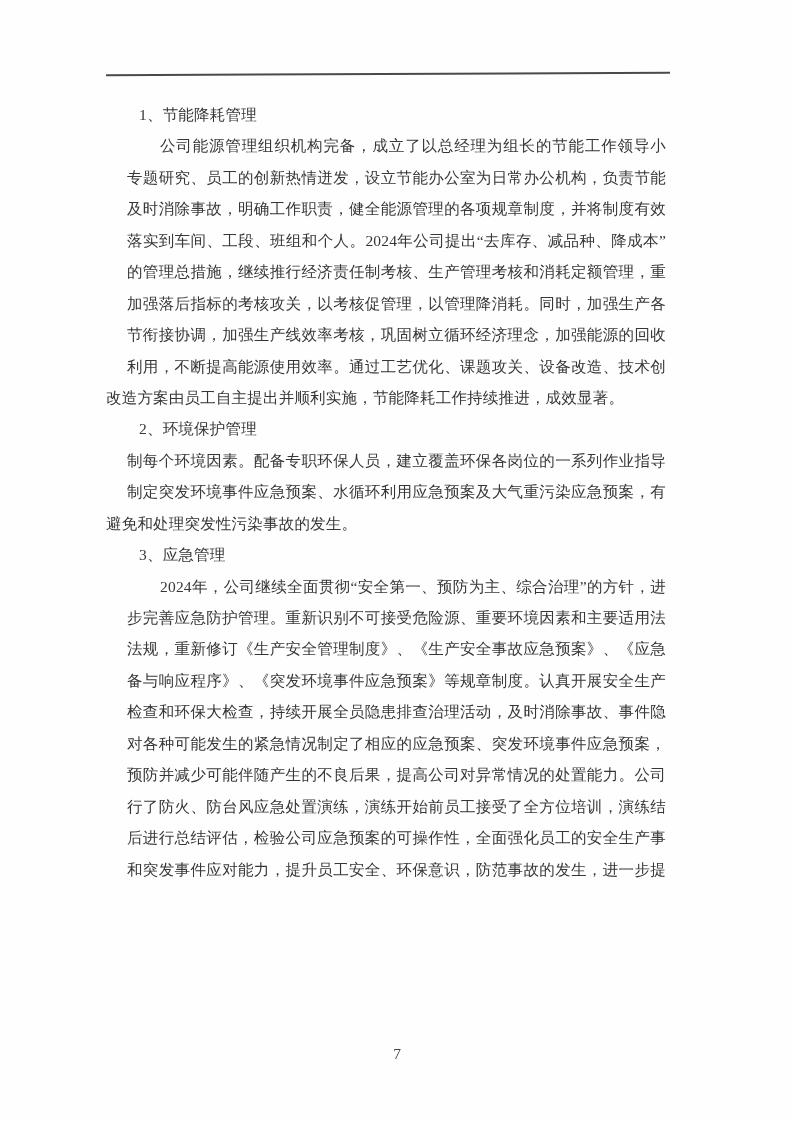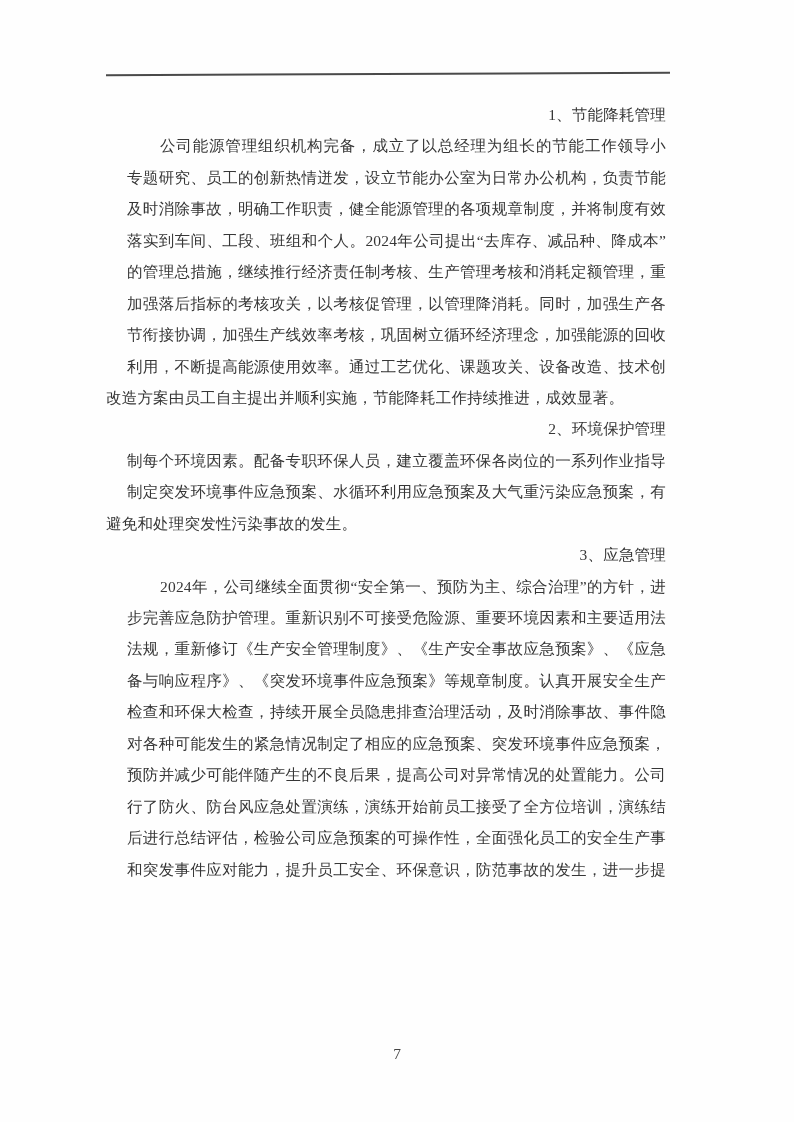--- a/index.html
+++ b/index.html
@@ -49,21 +49,20 @@
     text-align: justify;
     text-align-last: justify;
     overflow: hidden;
     margin-left: 21px;
   }
   .line.indent {
     text-indent: 33px;
   }
   .line.heading {
     text-indent: 33px;
-    text-align: right;
   }
   .page-number {
     position: absolute;
     left: 0;
     right: 0;
     top: 1042px;
     height: 24px;
     line-height: 24px;
     text-align: center;
     font-size: 15.5px;

